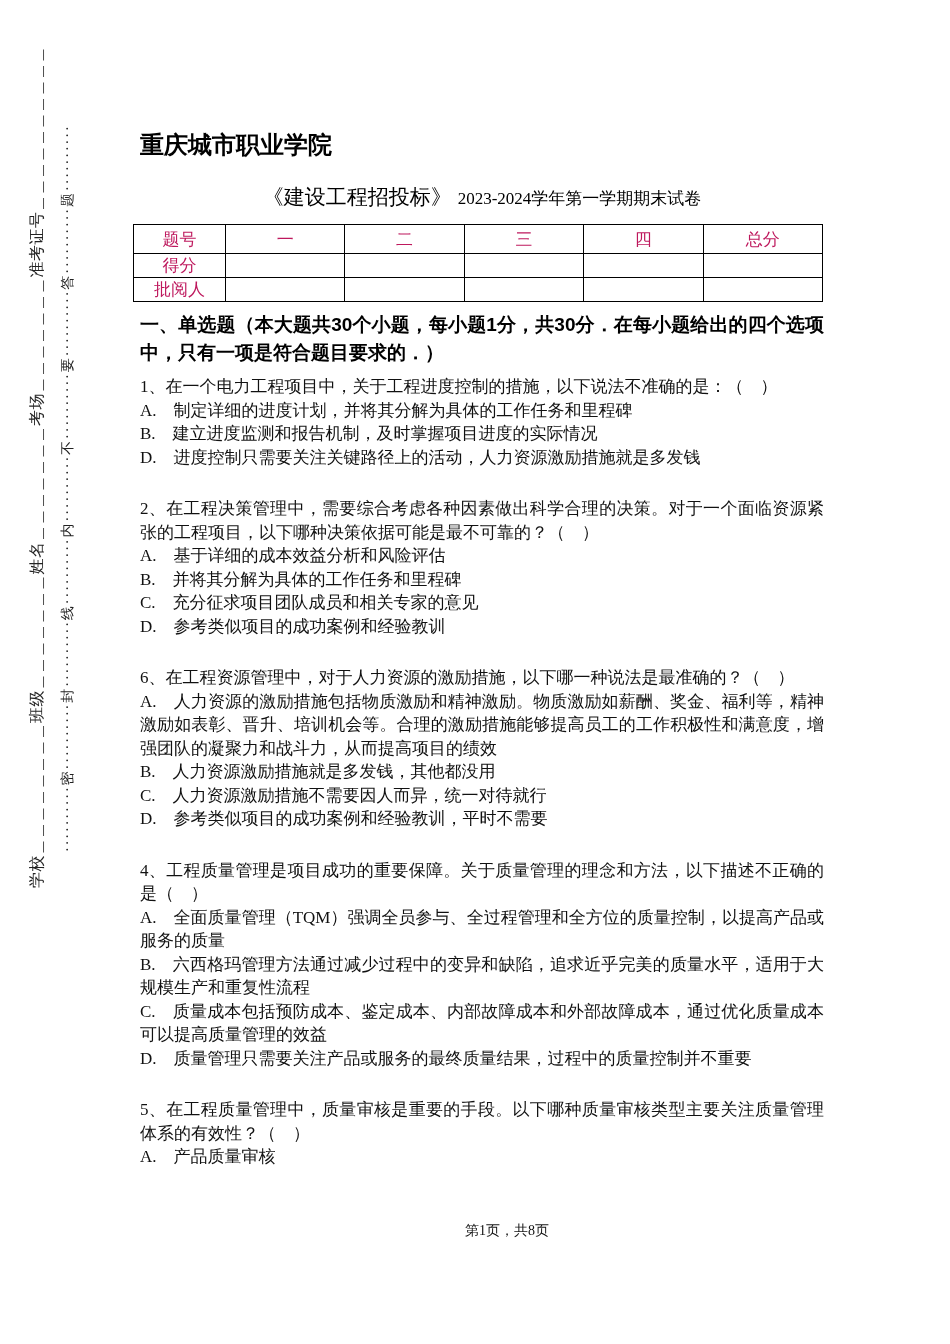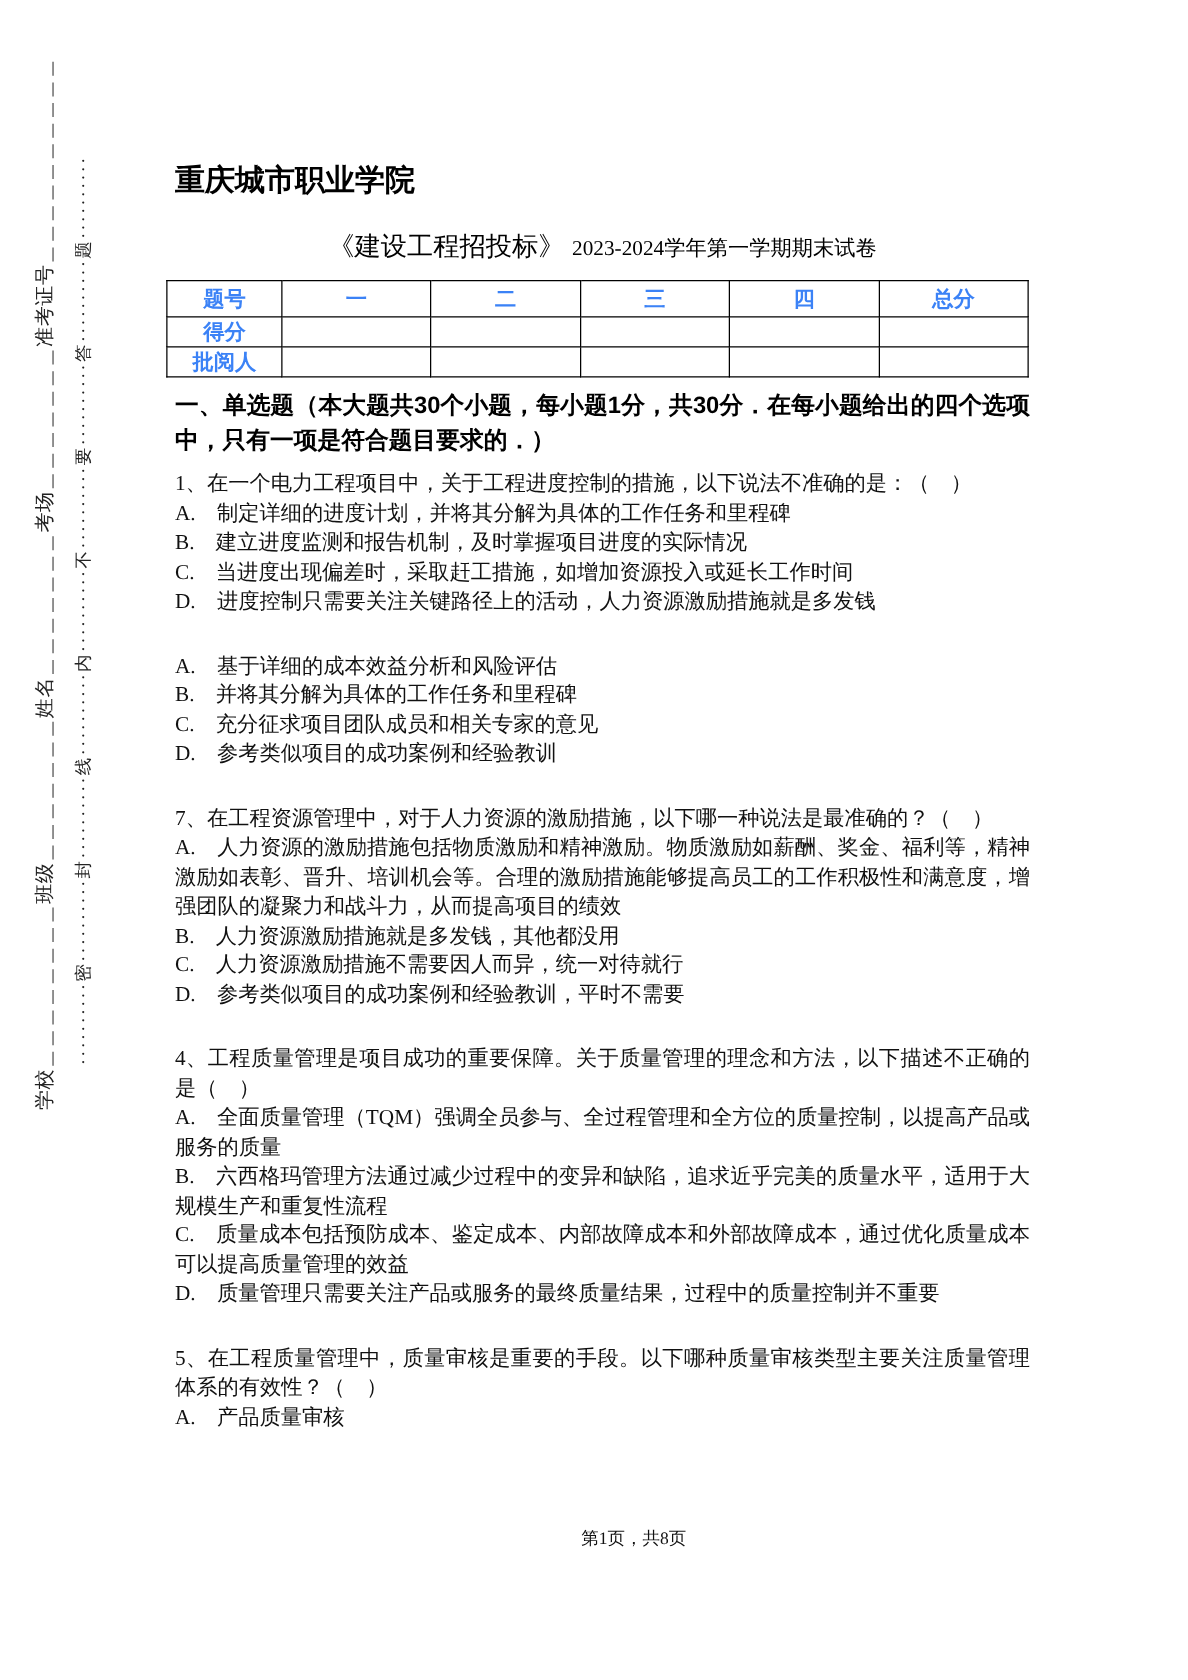--- a/index.html
+++ b/index.html
@@ -47,21 +47,21 @@
     width: 690px; margin: 13px 0 0 -7px;
   }
   .score-table col.c0 { width: 92px; }
   .score-table td {
     border: 1.5px solid #000; text-align: center;
     font-size: 17px; height: 22px; padding: 0; vertical-align: middle;
   }
   .score-table tr.head td { height: 28px; }
   .score-table td.hd {
     font-family: "Liberation Sans", "DejaVu Sans", sans-serif;
-    font-weight: 700; color: #3b82f6;
+    font-weight: 400; color: #be185d;
   }
 
   .section-heading {
     margin-top: 9px;
     font-family: "Liberation Sans", "DejaVu Sans", sans-serif;
     font-weight: 700; font-size: 19px; line-height: 28px;
     text-align: justify; color: #000;
   }
 
   .question { margin-top: 28px; font-size: 17px; line-height: 23.5px; text-align: justify; }
@@ -125,33 +125,33 @@
       </tr>
     </tbody>
       </table>
 
     <div class="section-heading">一、单选题（本大题共30个小题，每小题1分，共30分．在每小题给出的四个选项中，只有一项是符合题目要求的．）</div>
 
     <div class="question first">
       <p class="q-line">1、在一个电力工程项目中，关于工程进度控制的措施，以下说法不准确的是：（　）</p>
       <p class="q-line">A.　制定详细的进度计划，并将其分解为具体的工作任务和里程碑</p>
       <p class="q-line">B.　建立进度监测和报告机制，及时掌握项目进度的实际情况</p>
-      <p class="q-line">C.　当进度出现偏差时，采取赶工措施，如增加资源投入或延长工作时间</p>
       <p class="q-line">D.　进度控制只需要关注关键路径上的活动，人力资源激励措施就是多发钱</p>
     </div>
 
     <div class="question">
+      <p class="q-line">2、在工程决策管理中，需要综合考虑各种因素做出科学合理的决策。对于一个面临资源紧张的工程项目，以下哪种决策依据可能是最不可靠的？（　）</p>
       <p class="q-line">A.　基于详细的成本效益分析和风险评估</p>
       <p class="q-line">B.　并将其分解为具体的工作任务和里程碑</p>
       <p class="q-line">C.　充分征求项目团队成员和相关专家的意见</p>
       <p class="q-line">D.　参考类似项目的成功案例和经验教训</p>
     </div>
 
     <div class="question">
-      <p class="q-line">7、在工程资源管理中，对于人力资源的激励措施，以下哪一种说法是最准确的？（　）</p>
+      <p class="q-line">6、在工程资源管理中，对于人力资源的激励措施，以下哪一种说法是最准确的？（　）</p>
       <p class="q-line">A.　人力资源的激励措施包括物质激励和精神激励。物质激励如薪酬、奖金、福利等，精神激励如表彰、晋升、培训机会等。合理的激励措施能够提高员工的工作积极性和满意度，增强团队的凝聚力和战斗力，从而提高项目的绩效</p>
       <p class="q-line">B.　人力资源激励措施就是多发钱，其他都没用</p>
       <p class="q-line">C.　人力资源激励措施不需要因人而异，统一对待就行</p>
       <p class="q-line">D.　参考类似项目的成功案例和经验教训，平时不需要</p>
     </div>
 
     <div class="question">
       <p class="q-line">4、工程质量管理是项目成功的重要保障。关于质量管理的理念和方法，以下描述不正确的是（　）</p>
       <p class="q-line">A.　全面质量管理（TQM）强调全员参与、全过程管理和全方位的质量控制，以提高产品或服务的质量</p>
       <p class="q-line">B.　六西格玛管理方法通过减少过程中的变异和缺陷，追求近乎完美的质量水平，适用于大规模生产和重复性流程</p>

